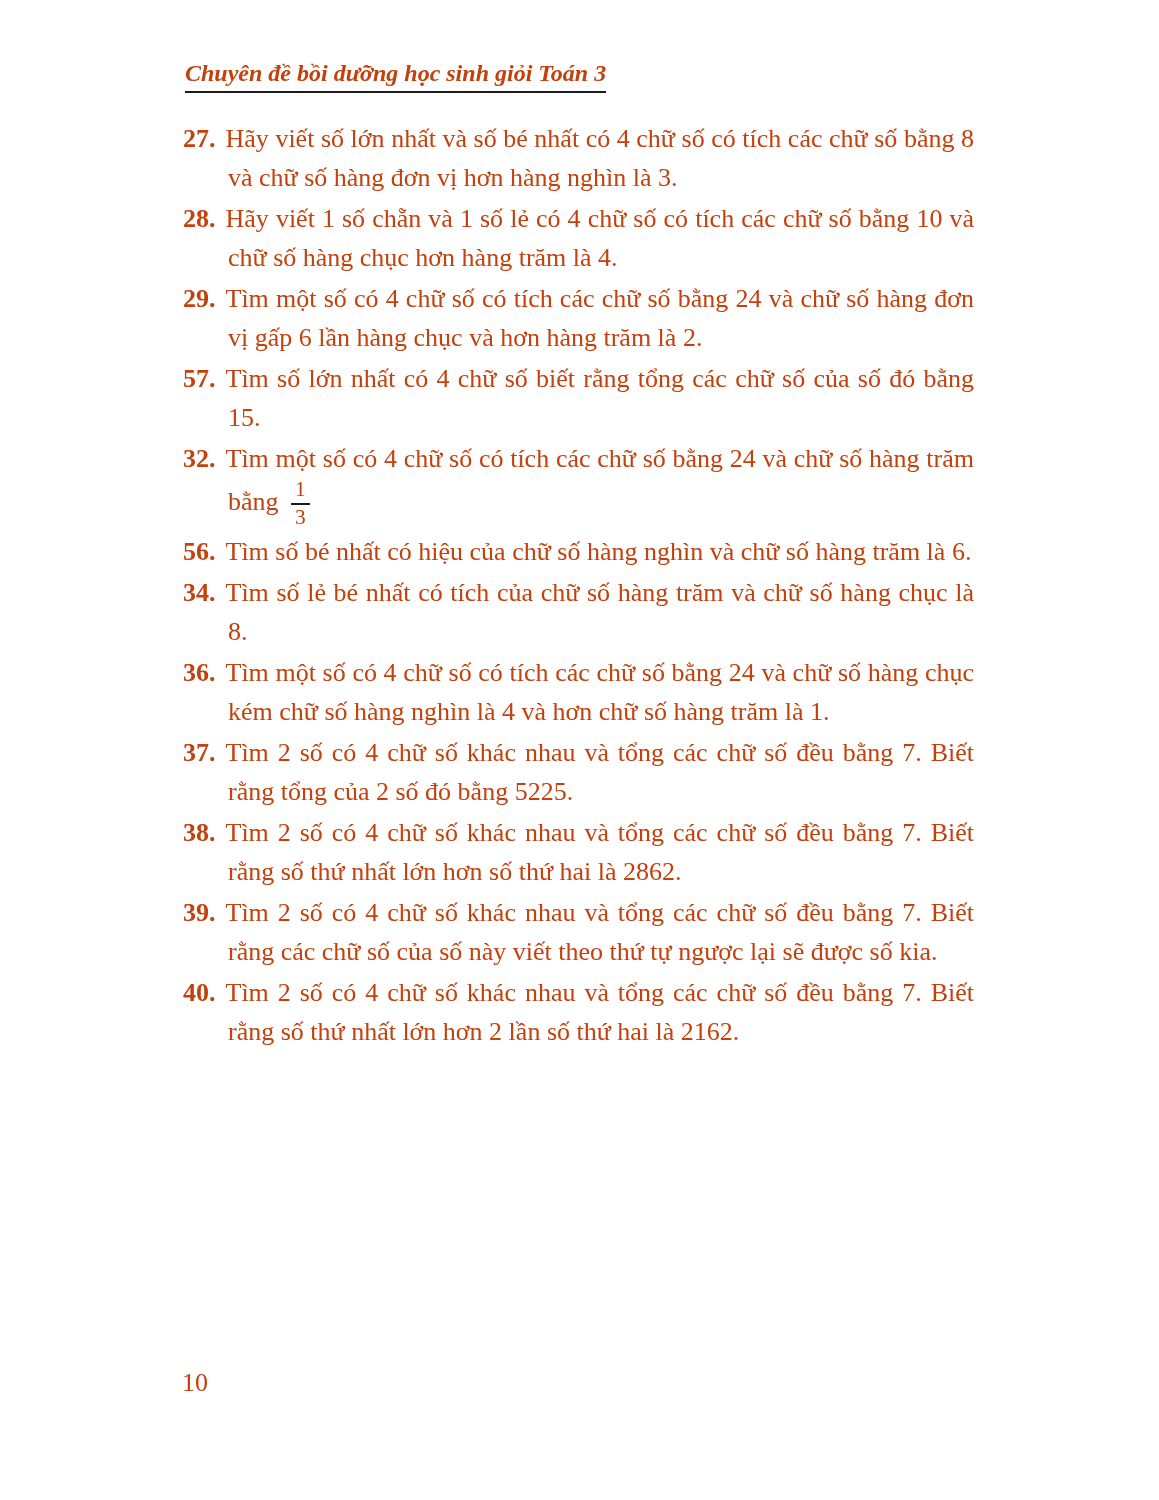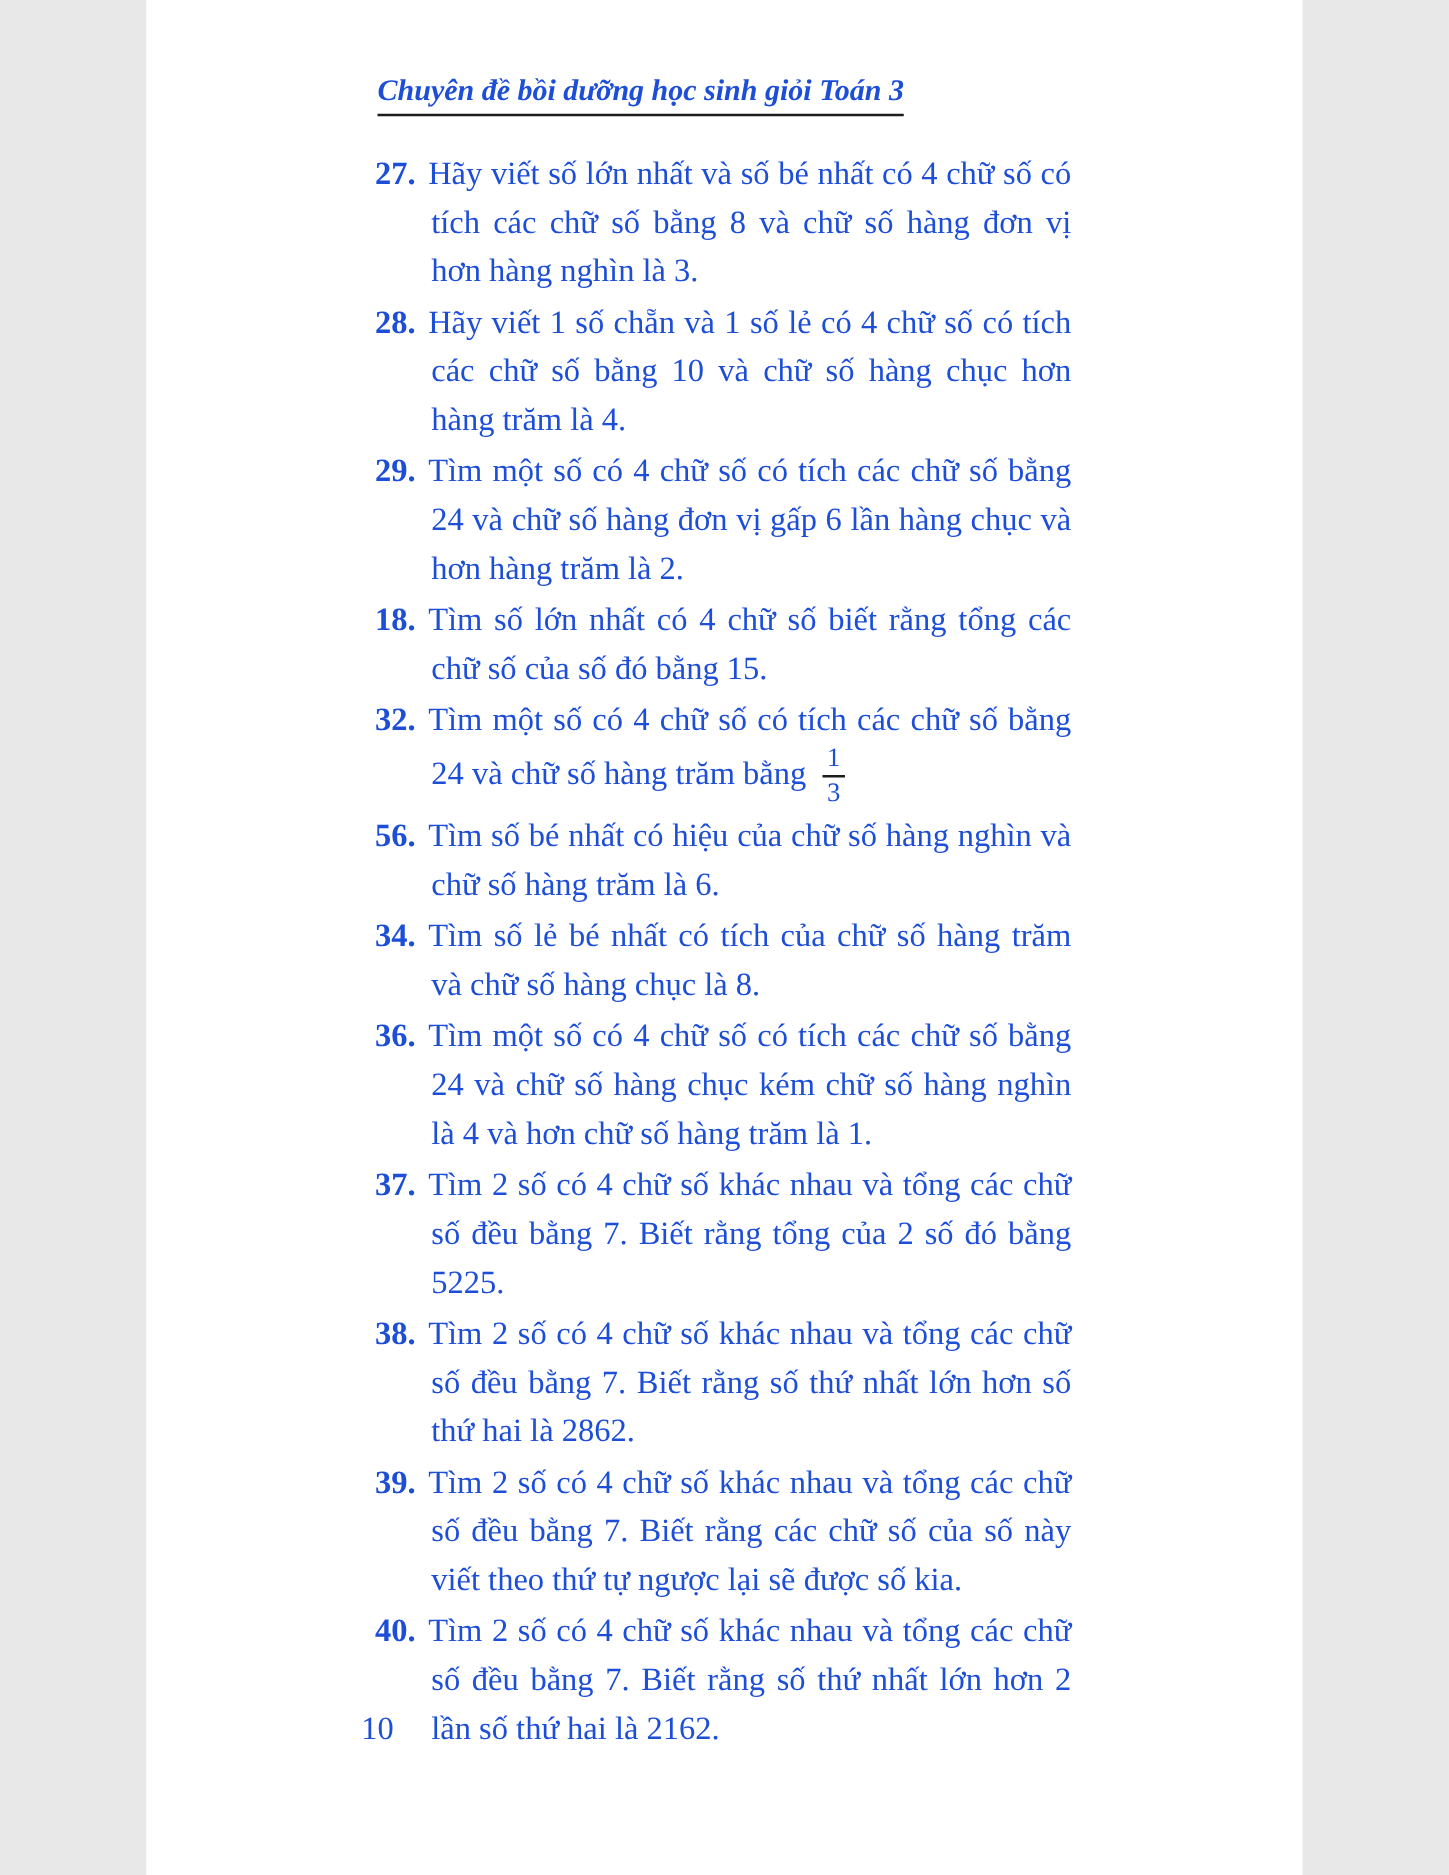--- a/index.html
+++ b/index.html
@@ -2,26 +2,26 @@
 <html><head>
 <meta charset="utf-8">
 <style>
   html, body {
     margin: 0;
     padding: 0;
     background: #e8e8e8;
   }
   .page {
     position: relative;
-    width: 925px;
+    width: 1159px;
     height: 1500px;
     margin: 0 auto;
     background: #ffffff;
     font-family: "Liberation Serif", "DejaVu Serif", serif;
-    color: #1d4ed8;
+    color: #c2410c;
     box-sizing: border-box;
     padding: 58px 169px 0 183px;
     overflow: hidden;
   }
   .header-title {
     display: inline-block;
     font-style: italic;
     font-weight: bold;
     font-size: 24px;
     line-height: 1.25;
@@ -56,38 +56,38 @@
   }
   .frac .fn {
     border-bottom: 2px solid #1c1c1c;
     padding: 0 4px 1px 4px;
   }
   .frac .fd {
     padding-top: 1px;
   }
   .page-number {
     position: absolute;
-    left: 172px;
+    left: 182px;
     top: 1368px;
     font-size: 26px;
   }
 </style>
 </head>
 <body>
 
 <div class="page">
   <div>
     <span class="header-title">Chuyên đề bồi dưỡng học sinh giỏi Toán 3</span>
   </div>
 
   <div class="exercise-list">
       <div class="item"><span class="num">27.</span><span>Hãy viết số lớn nhất và số bé nhất có 4 chữ số có tích các chữ số bằng 8 và chữ số hàng đơn vị hơn hàng nghìn là 3.</span></div>
       <div class="item"><span class="num">28.</span><span>Hãy viết 1 số chẵn và 1 số lẻ có 4 chữ số có tích các chữ số bằng 10 và chữ số hàng chục hơn hàng trăm là 4.</span></div>
       <div class="item"><span class="num">29.</span><span>Tìm một số có 4 chữ số có tích các chữ số bằng 24 và chữ số hàng đơn vị gấp 6 lần hàng chục và hơn hàng trăm là 2.</span></div>
-      <div class="item"><span class="num">18.</span><span>Tìm số lớn nhất có 4 chữ số biết rằng tổng các chữ số của số đó bằng 15.</span></div>
+      <div class="item"><span class="num">57.</span><span>Tìm số lớn nhất có 4 chữ số biết rằng tổng các chữ số của số đó bằng 15.</span></div>
       <div class="item"><span class="num">32.</span><span>Tìm một số có 4 chữ số có tích các chữ số bằng 24 và chữ số hàng trăm bằng </span><span class="frac">
           <span class="fn">1</span>
           <span class="fd">3</span>
         </span></div>
       <div class="item"><span class="num">56.</span><span>Tìm số bé nhất có hiệu của chữ số hàng nghìn và chữ số hàng trăm là 6.</span></div>
       <div class="item"><span class="num">34.</span><span>Tìm số lẻ bé nhất có tích của chữ số hàng trăm và chữ số hàng chục là 8.</span></div>
       <div class="item"><span class="num">36.</span><span>Tìm một số có 4 chữ số có tích các chữ số bằng 24 và chữ số hàng chục kém chữ số hàng nghìn là 4 và hơn chữ số hàng trăm là 1.</span></div>
       <div class="item"><span class="num">37.</span><span>Tìm 2 số có 4 chữ số khác nhau và tổng các chữ số đều bằng 7. Biết rằng tổng của 2 số đó bằng 5225.</span></div>
       <div class="item"><span class="num">38.</span><span>Tìm 2 số có 4 chữ số khác nhau và tổng các chữ số đều bằng 7. Biết rằng số thứ nhất lớn hơn số thứ hai là 2862.</span></div>
       <div class="item"><span class="num">39.</span><span>Tìm 2 số có 4 chữ số khác nhau và tổng các chữ số đều bằng 7. Biết rằng các chữ số của số này viết theo thứ tự ngược lại sẽ được số kia.</span></div>

